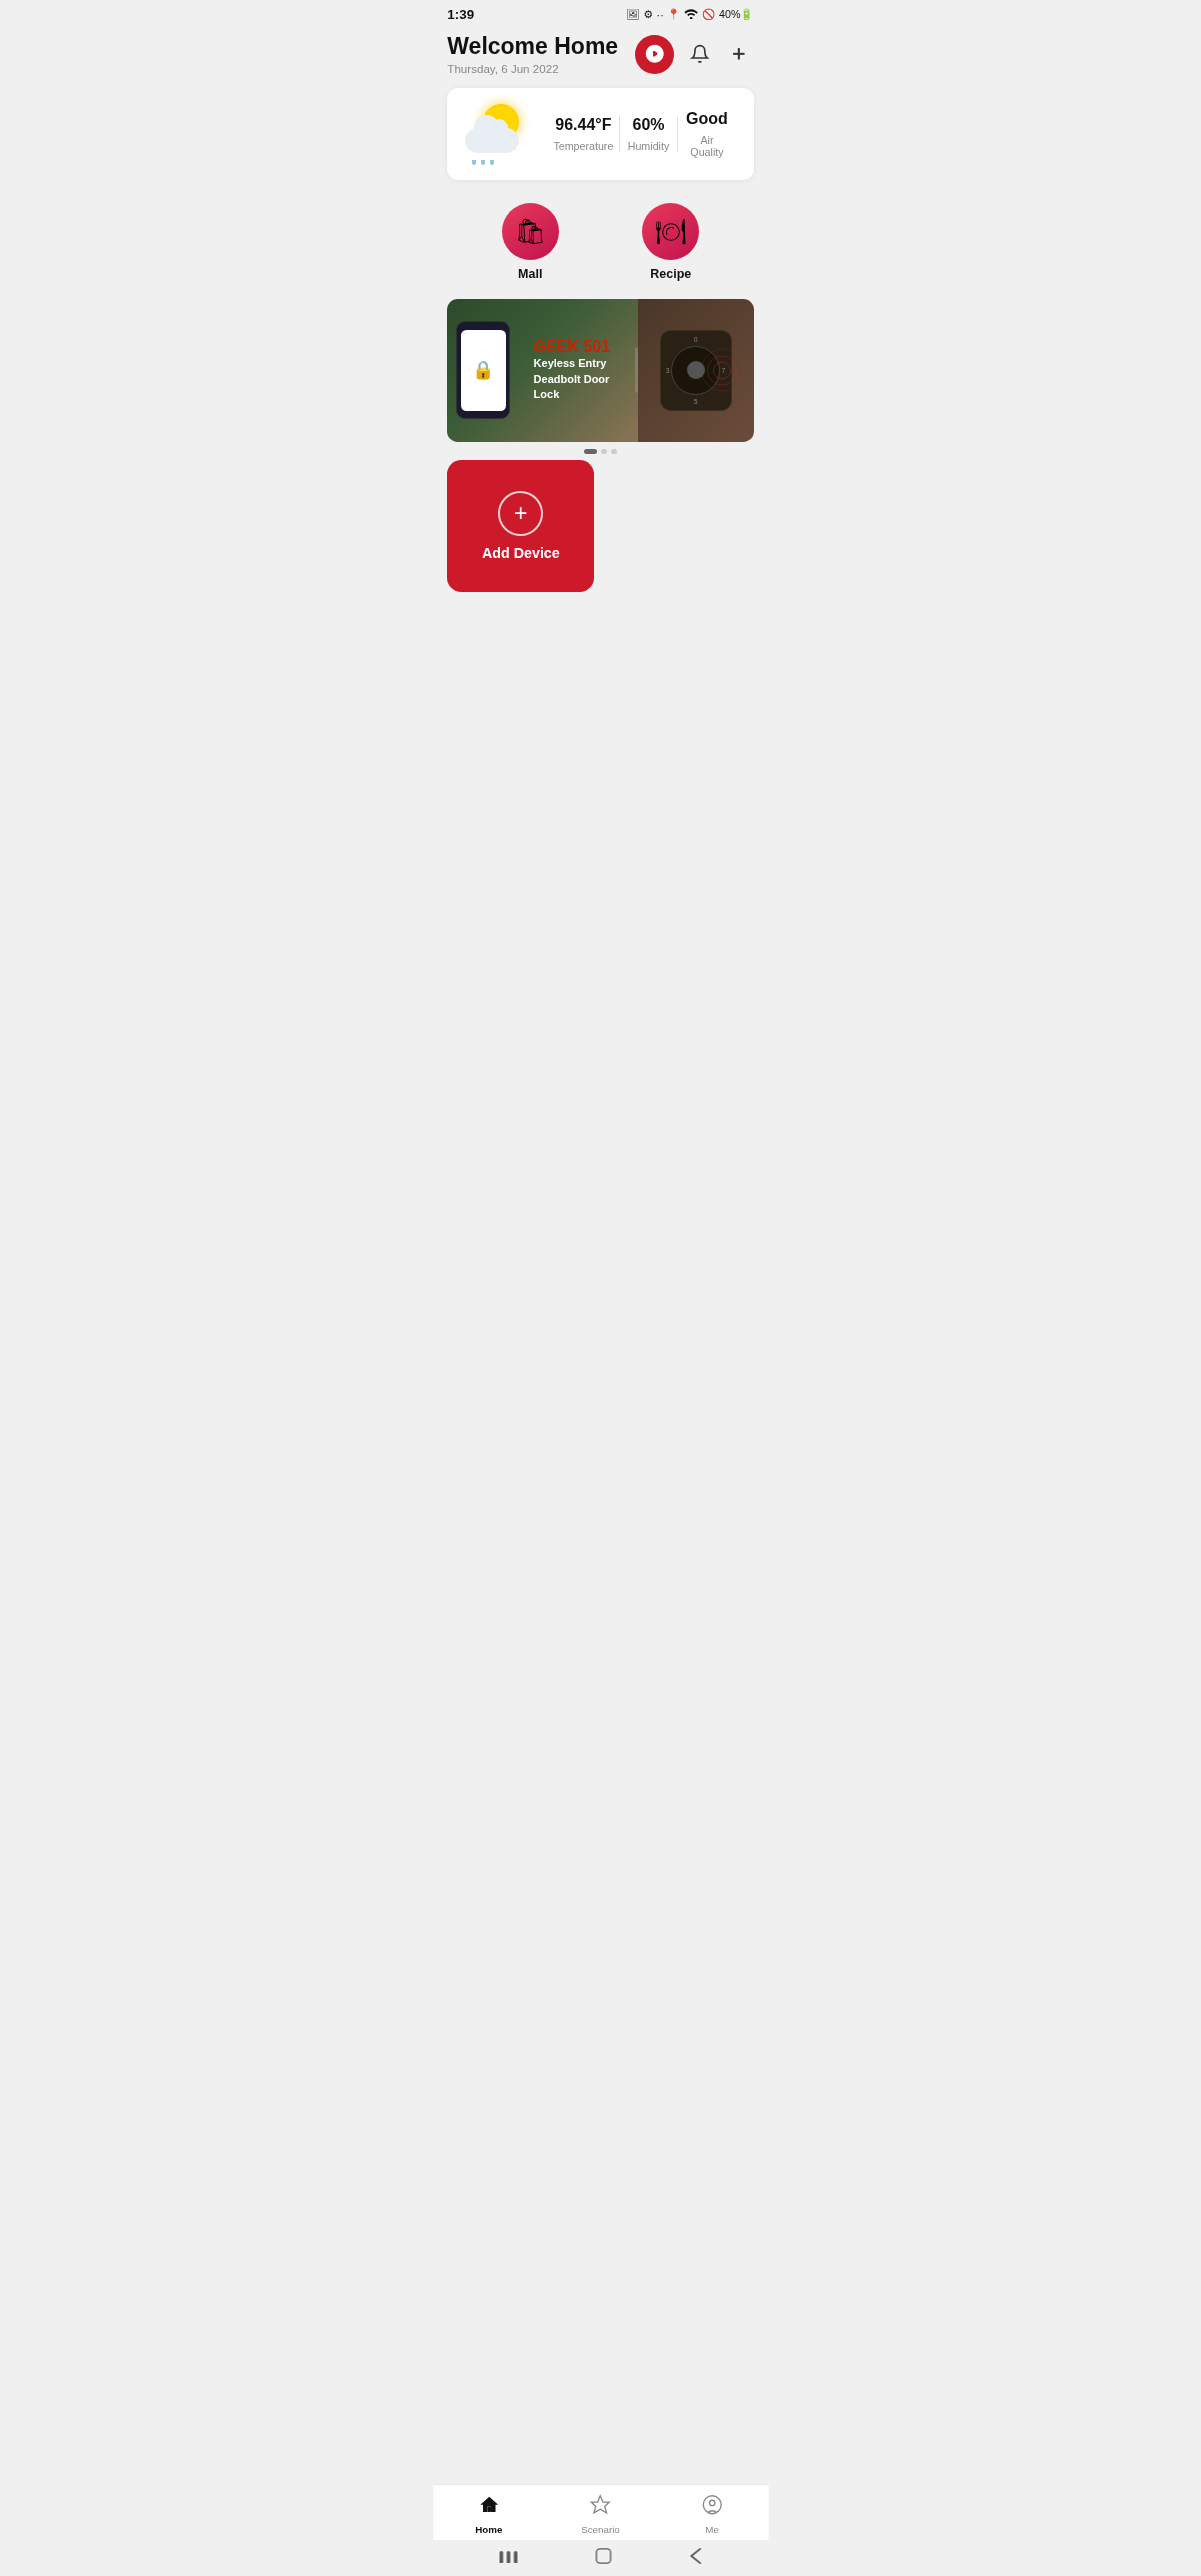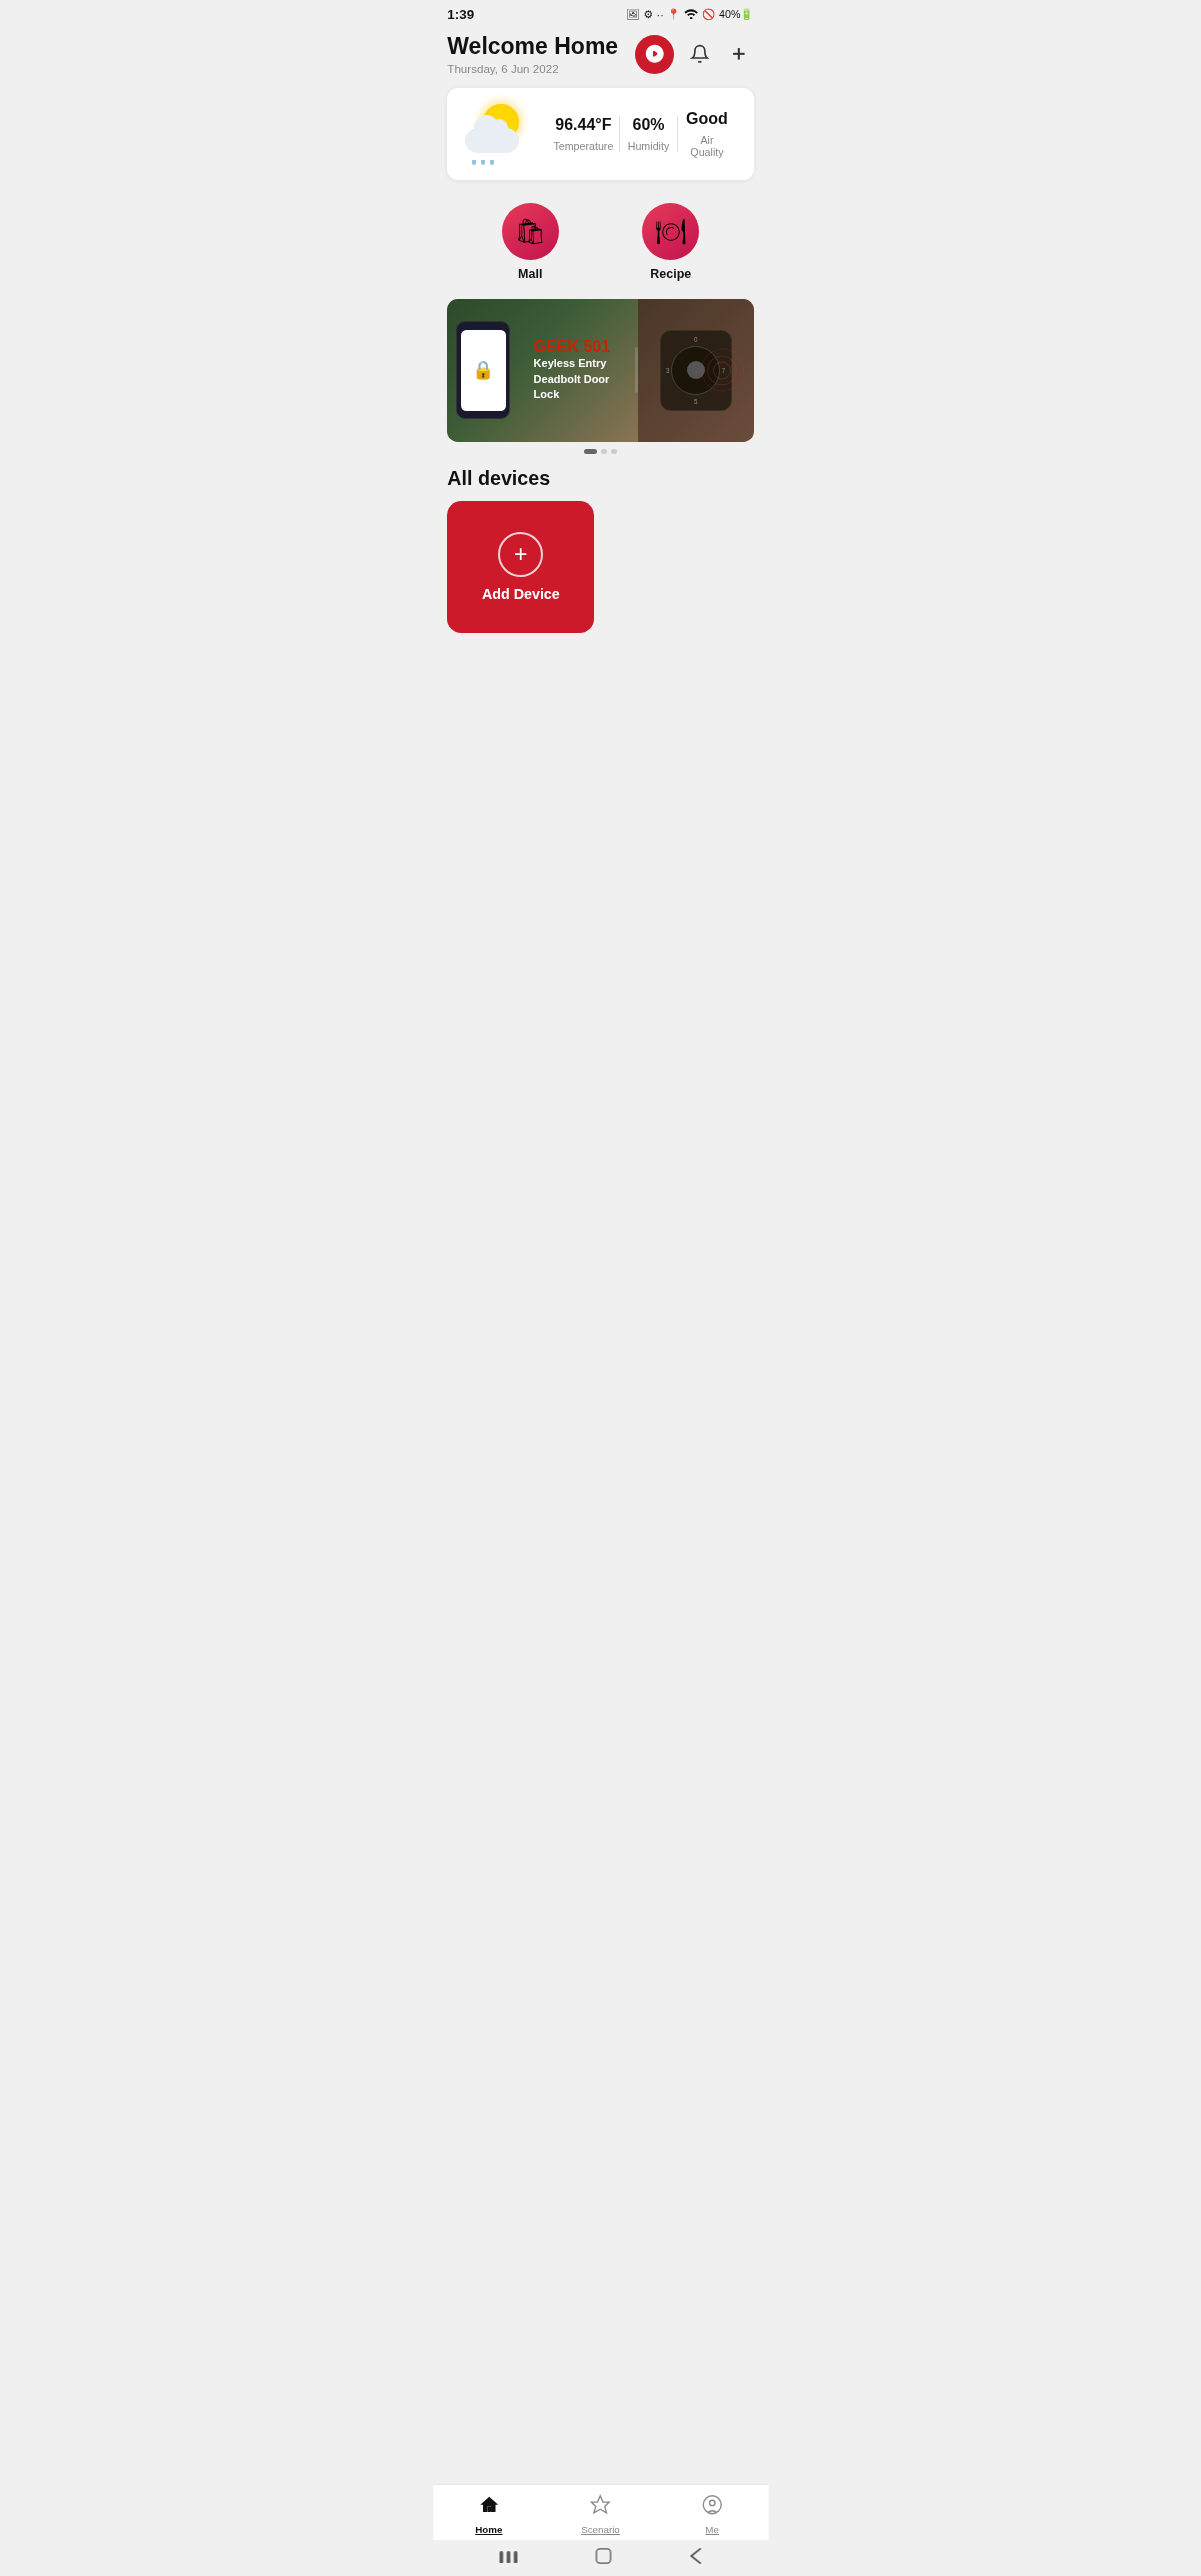--- a/index.html
+++ b/index.html
@@ -387,21 +387,20 @@
       min-width: 54px;
     }
     .nav-icon {
       font-size: 19.7px;
       color: #888;
     }
     .nav-icon.active { color: #111; }
     .nav-label {
       font-size: 9.8px;
       color: #888;
-      text-decoration: underline;
     }
     .nav-label.active { color: #111; font-weight: 600; }
 
     
     .sys-nav {
       position: fixed;
       bottom: 0;
       left: 50%;
       transform: translateX(-50%);
       width: 335px;
@@ -558,21 +557,20 @@
     </div>
   </div>
 
   <div class="banner-dots">
     <div class="dot active"></div>
     <div class="dot"></div>
     <div class="dot"></div>
   </div>
 
   <div>
-    <div class="section-title">All devices</div>
     <div class="devices-grid">
       <div class="add-device-card">
         <div class="add-device-circle">+</div>
         <span class="add-device-label">Add Device</span>
       </div>
     </div>
   </div>
 </div>
 
 <nav class="bottom-nav">

